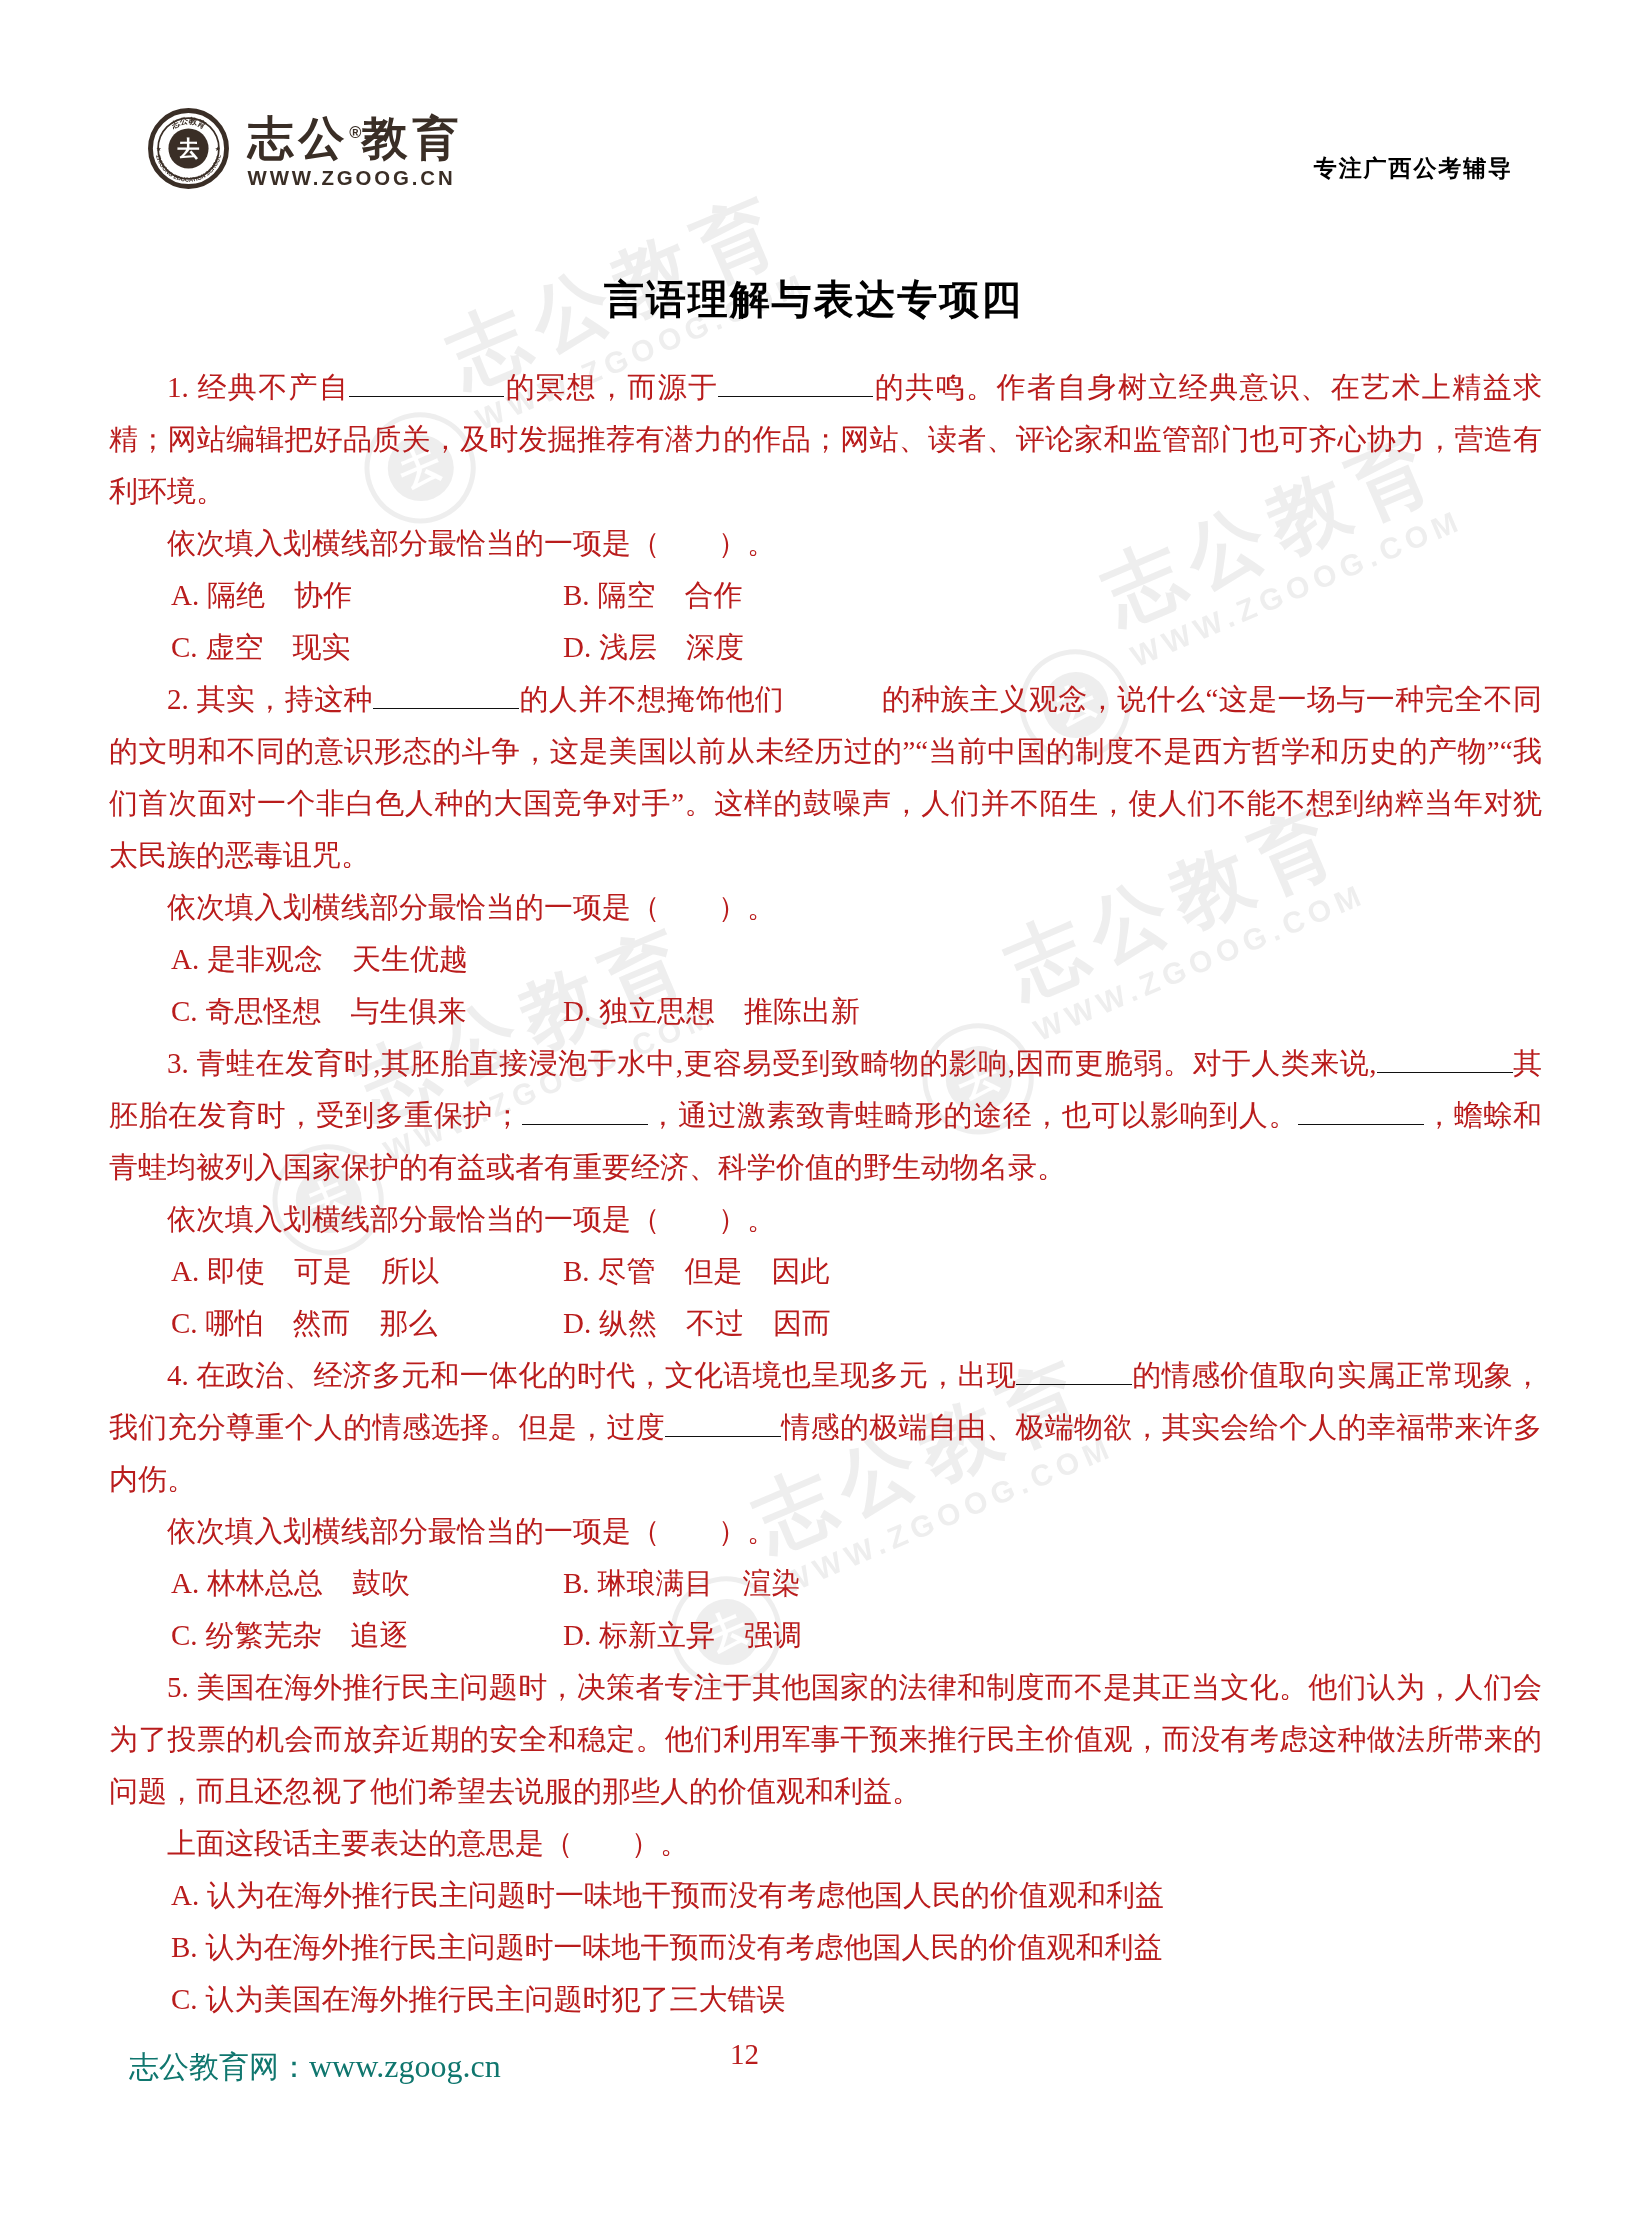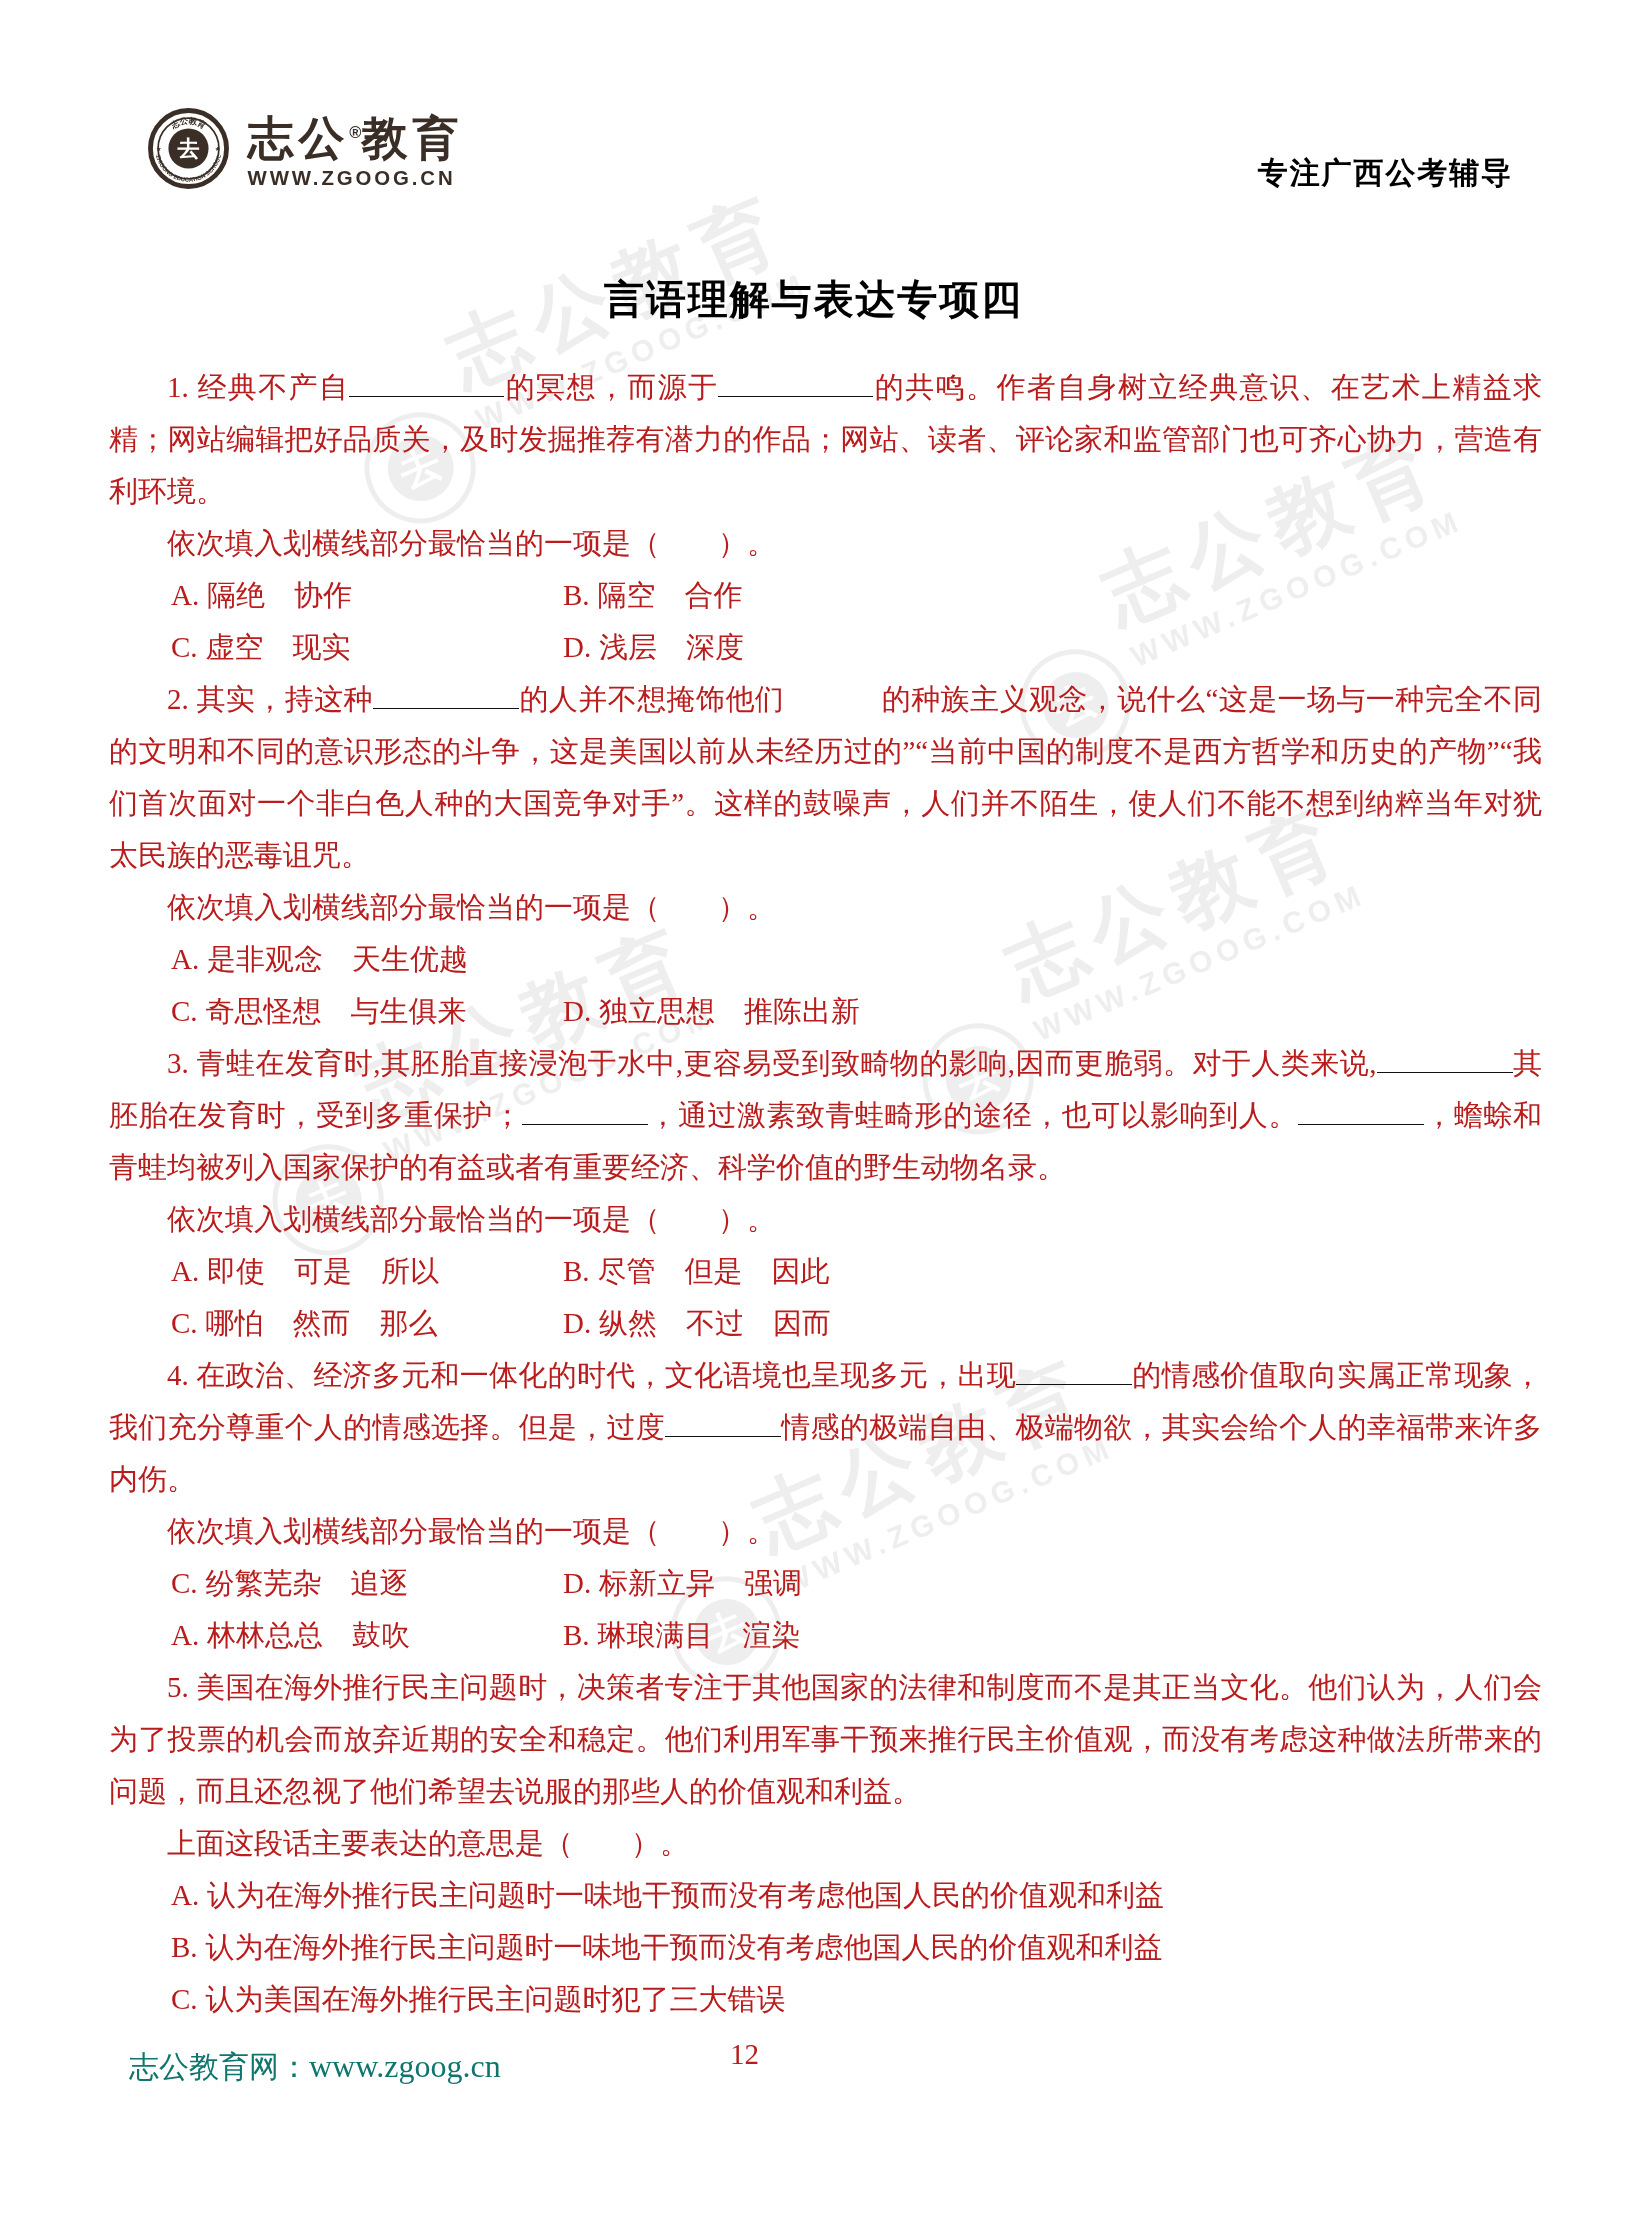--- a/index.html
+++ b/index.html
@@ -27,21 +27,21 @@
 
   
   .logo{position:absolute;left:147px;top:107px;display:flex;align-items:flex-start;gap:17.5px;
         color:#3a2e26;z-index:2;}
   .logo-col{display:flex;flex-direction:column;justify-content:space-between;}
   .brand-name{font-family:"Liberation Sans","DejaVu Sans",sans-serif;font-weight:bold;
               font-size:46px;line-height:1.0;letter-spacing:4.9px;margin-top:7.8px;}
   .brand-name sup{font-size:16.5px;vertical-align:super;letter-spacing:0;}
   .brand-url{font-family:"Liberation Sans","DejaVu Sans",sans-serif;font-weight:bold;
              font-size:20.4px;letter-spacing:2.9px;margin-top:5.8px;}
-  .tagline{position:absolute;right:138px;top:153px;font-size:30px;font-weight:bold;z-index:2;
+  .tagline{position:absolute;right:138px;top:153px;font-size:23px;font-weight:bold;z-index:2;
            font-family:"Liberation Sans","DejaVu Sans",sans-serif;letter-spacing:1.9px;color:#000;}
 
   
   .doc-title{position:absolute;left:0;top:264px;width:1611px;margin:8px;text-align:center;z-index:2;
              font-family:"Liberation Sans","DejaVu Sans",sans-serif;font-weight:bold;
              font-size:40px;color:#000;letter-spacing:1.9px;}
 
   
   .content{position:absolute;left:109px;top:361px;width:1433px;z-index:1;
            font-size:29px;line-height:52px;text-align:justify;color:#b91c1c;}
@@ -163,22 +163,22 @@
       </section>
       <section class="question">
         <p class="stem"><span>3. 青蛙在发育时,其胚胎直接浸泡于水中,更容易受到致畸物的影响,因而更脆弱。对于人类来说,</span><span class="blank" style="width: 136px;"></span><span>其胚胎在发育时，受到多重保护；</span><span class="blank" style="width: 126px;"></span><span>，通过激素致青蛙畸形的途径，也可以影响到人。</span><span class="blank" style="width: 126px;"></span><span>，蟾蜍和青蛙均被列入国家保护的有益或者有重要经济、科学价值的野生动物名录。</span></p>
         <p class="prompt">依次填入划横线部分最恰当的一项是（　　）。</p>
         <div class="opt-row"><span class="opt opt-a"><span class="opt-label">A.</span><span class="opt-text">即使　可是　所以</span></span><span class="opt opt-b"><span class="opt-label">B.</span><span class="opt-text">尽管　但是　因此</span></span></div>
         <div class="opt-row"><span class="opt opt-a"><span class="opt-label">C.</span><span class="opt-text">哪怕　然而　那么</span></span><span class="opt opt-b"><span class="opt-label">D.</span><span class="opt-text">纵然　不过　因而</span></span></div>
       </section>
       <section class="question">
         <p class="stem"><span>4. 在政治、经济多元和一体化的时代，文化语境也呈现多元，出现</span><span class="blank" style="width: 116px;"></span><span>的情感价值取向实属正常现象，我们充分尊重个人的情感选择。但是，过度</span><span class="blank" style="width: 116px;"></span><span>情感的极端自由、极端物欲，其实会给个人的幸福带来许多内伤。</span></p>
         <p class="prompt">依次填入划横线部分最恰当的一项是（　　）。</p>
+        <div class="opt-row"><span class="opt opt-a"><span class="opt-label">A.</span><span class="opt-text">林林总总　鼓吹</span></span><span class="opt opt-b"><span class="opt-label">B.</span><span class="opt-text">琳琅满目　渲染</span></span></div>
         <div class="opt-row"><span class="opt opt-a"><span class="opt-label">C.</span><span class="opt-text">纷繁芜杂　追逐</span></span><span class="opt opt-b"><span class="opt-label">D.</span><span class="opt-text">标新立异　强调</span></span></div>
-        <div class="opt-row"><span class="opt opt-a"><span class="opt-label">A.</span><span class="opt-text">林林总总　鼓吹</span></span><span class="opt opt-b"><span class="opt-label">B.</span><span class="opt-text">琳琅满目　渲染</span></span></div>
       </section>
       <section class="question">
         <p class="stem"><span>5. 美国在海外推行民主问题时，决策者专注于其他国家的法律和制度而不是其正当文化。他们认为，人们会为了投票的机会而放弃近期的安全和稳定。他们利用军事干预来推行民主价值观，而没有考虑这种做法所带来的问题，而且还忽视了他们希望去说服的那些人的价值观和利益。</span></p>
         <p class="prompt">上面这段话主要表达的意思是（　　）。</p>
         <div class="opt-row"><span class="opt opt-a"><span class="opt-label">A.</span><span class="opt-text">认为在海外推行民主问题时一味地干预而没有考虑他国人民的价值观和利益</span></span></div>
         <div class="opt-row"><span class="opt opt-a"><span class="opt-label">B.</span><span class="opt-text">认为在海外推行民主问题时一味地干预而没有考虑他国人民的价值观和利益</span></span></div>
         <div class="opt-row"><span class="opt opt-a"><span class="opt-label">C.</span><span class="opt-text">认为美国在海外推行民主问题时犯了三大错误</span></span></div>
       </section>
     </main>
 

